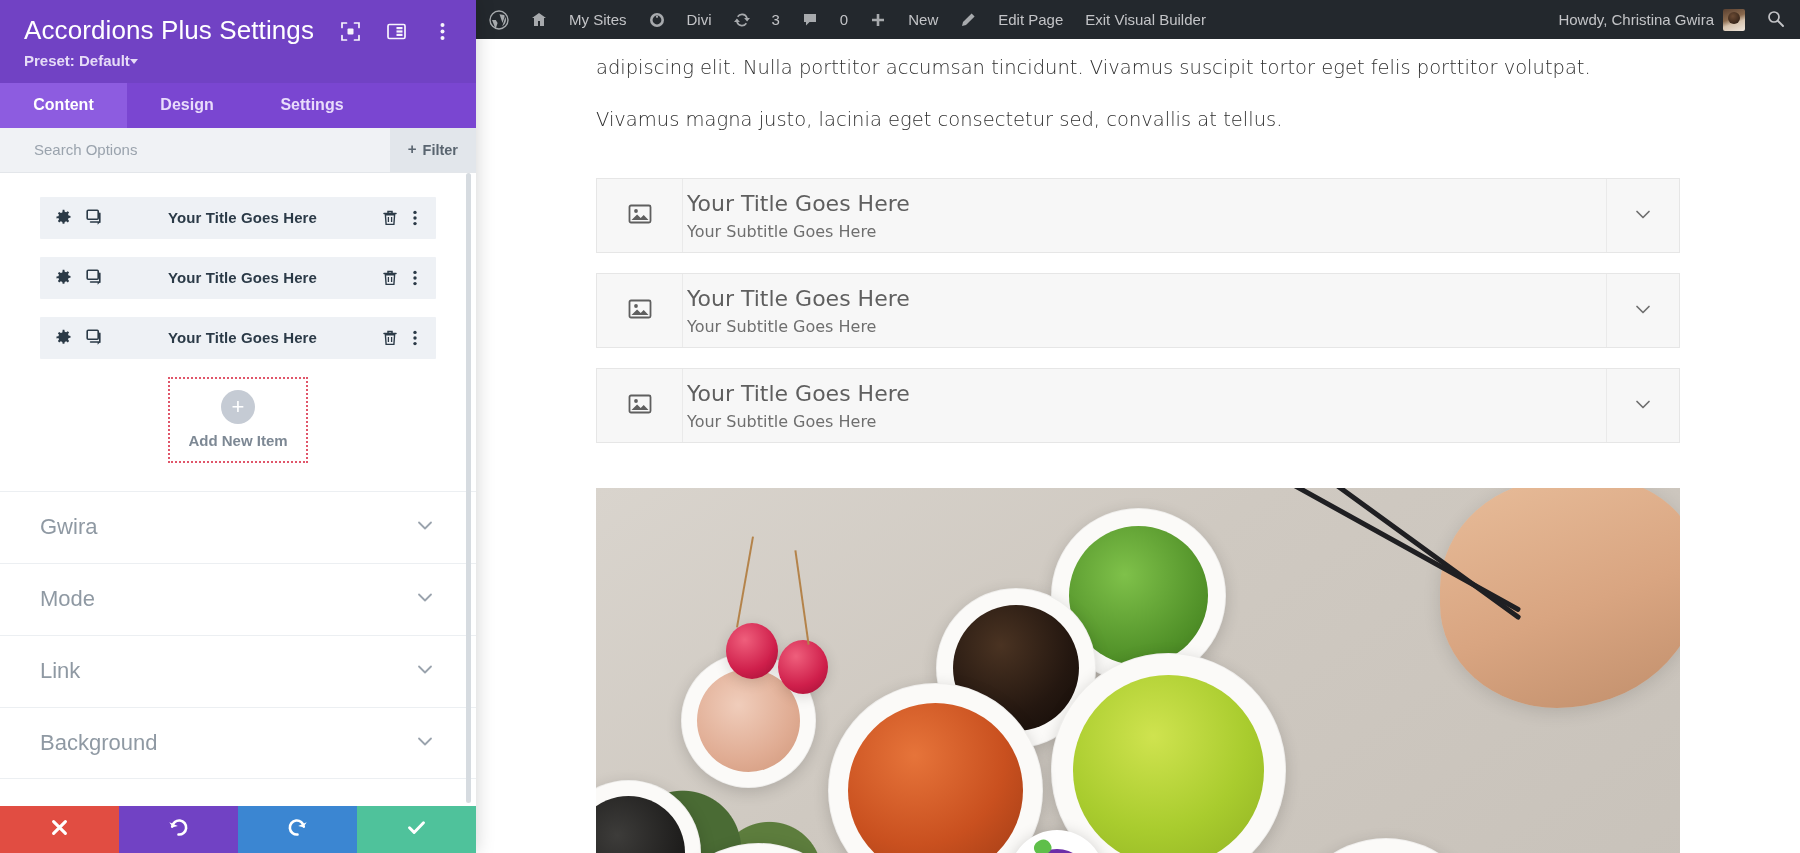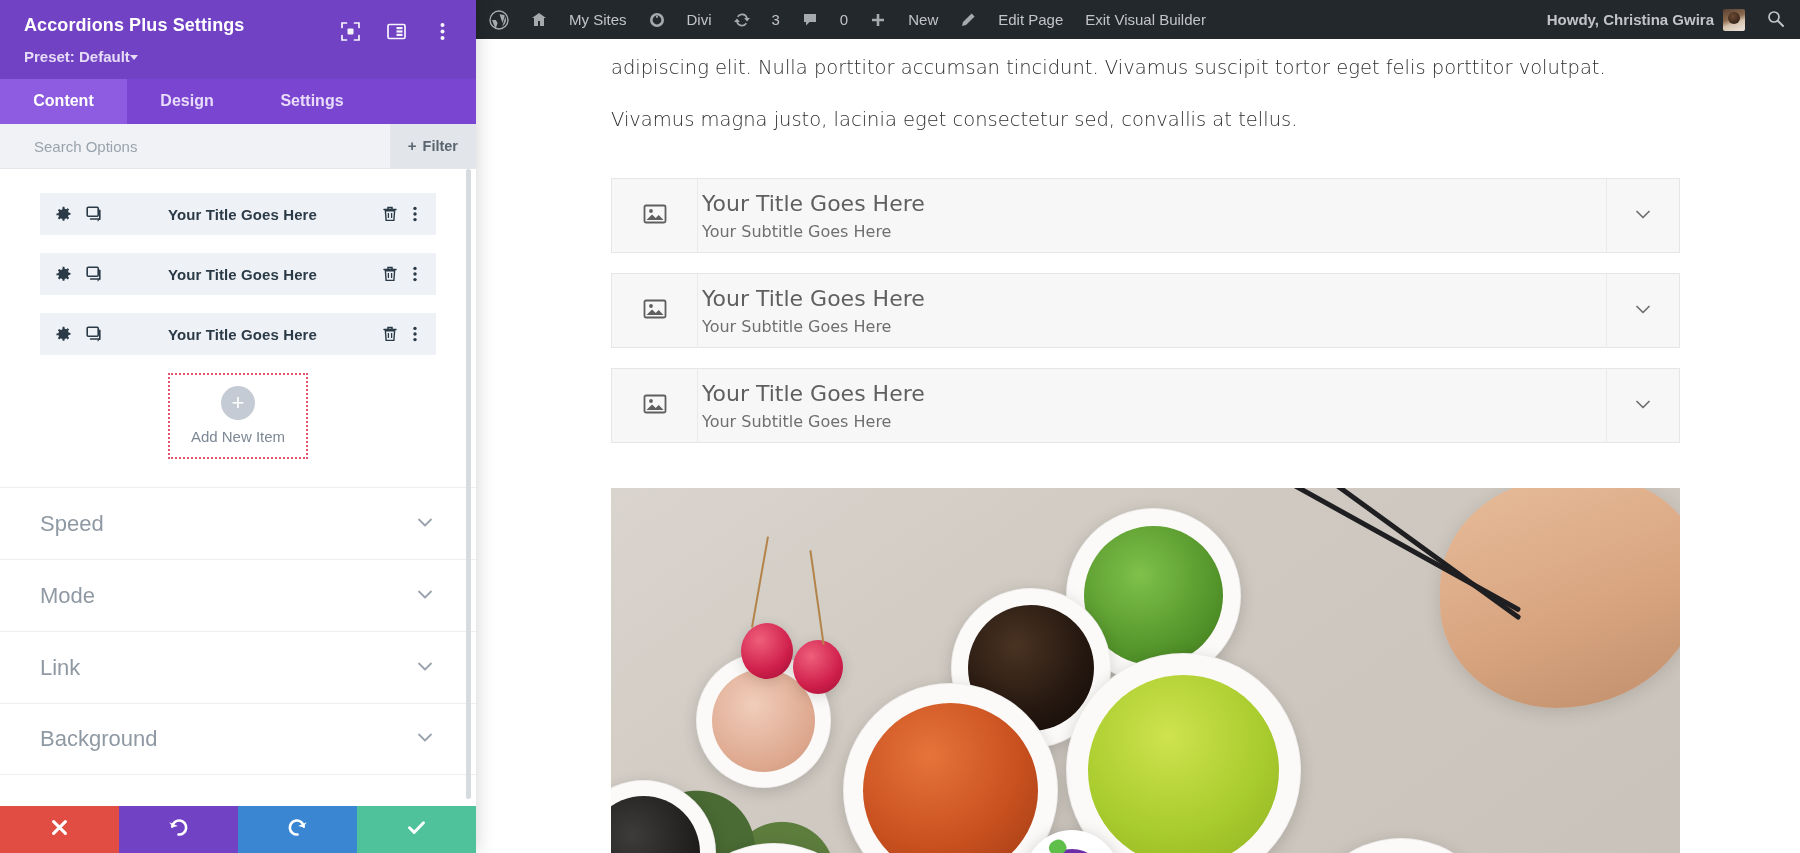--- a/index.html
+++ b/index.html
@@ -20,21 +20,21 @@
     z-index: 40;
     box-shadow: 0 0 18px rgba(0,0,0,.18);
   }
   .panel-head {
     background: #7142C4;
     padding: 16px 24px 14px 24px;
     position: relative;
   }
   .panel-head-row { display: flex; align-items: flex-start; }
   .panel-title {
-    color:#fff; font-size: 18px; font-weight: 700; letter-spacing: .1px;
+    color:#fff; font-size: 26px; font-weight: 400; letter-spacing: .1px;
     line-height: 1.1; flex: 1;
   }
   .head-icons { display:flex; align-items:center; gap: 26px; padding-top: 5px; }
   .head-icon { width: 20px; height: 20px; display:flex; align-items:center; justify-content:center; color:#fff; cursor:pointer; opacity:.95;}
   .head-icon svg { display:block; }
   .preset {
     color: #e6dcf7; font-size: 15px; font-weight: 600; margin-top: 7px;
     display:flex; align-items:center; 
   }
   .caret-d { width:0;height:0;border-left:4px solid transparent;border-right:4px solid transparent;border-top:5px solid #e6dcf7; display:inline-block; position:relative; top:1px;}
@@ -91,21 +91,21 @@
     border: 2px dotted #e0566a;
     padding: 11px 6px 12px 6px;
     display:flex; flex-direction:column; align-items:center; gap: 8px;
     cursor:pointer;
   }
   .add-circle {
     width: 34px; height: 34px; border-radius:50%; background:#c5cbd4;
     display:flex; align-items:center; justify-content:center; color:#fff; font-size:22px; line-height:1;
     font-weight:300;
   }
-  .add-label { font-size:15px; color:#7d8894; font-weight:400; }
+  .add-label { font-size:15px; color:#7d8894; font-weight:700; }
 
   .sections { margin-top: 28px; }
   .section-row {
     display:flex; align-items:center; justify-content:space-between;
     padding: 0 40px; height: 72px;
     border-top: 1px solid #eceff2;
     cursor:pointer;
   }
   .section-row:last-child { border-bottom: 1px solid #eceff2; }
   .section-label { font-size:22px; color:#8f99a3; font-weight:400; }
@@ -127,36 +127,36 @@
   .adminbar {
     position:absolute; left: 476px; top: 0; right:0; height: 39px;
     background:#23282d; display:flex; align-items:center;
     color:#c3c4c7; font-size:15px; z-index: 30;
     font-family: "Liberation Sans", sans-serif;
   }
   .ab-item { display:flex; align-items:center; gap:22px; padding: 0 11px; height:25px; cursor:pointer; white-space:nowrap; }
   .ab-item:first-child { padding-left: 13px; }
   .ab-icon { display:flex; align-items:center; color:#a7aaad; }
   .ab-right { margin-left:auto; display:flex; align-items:center; }
-  .ab-howdy { display:flex; align-items:center; gap:9px; padding: 0 12px; cursor:pointer;font-weight:bold; }
+  .ab-howdy { display:flex; align-items:center; gap:9px; padding: 0 12px; cursor:pointer; }
   .avatar {
     width: 22px; height: 22px; border-radius:2px; overflow:hidden; flex:none;
     background: linear-gradient(160deg,#5a4030 0%, #8a6a4e 42%, #d6c3ae 62%, #efe6dc 100%);
     position:relative;
   }
   .avatar::after {
     content:""; position:absolute; left:5px; top:3px; width:12px; height:12px; border-radius:50%;
     background: radial-gradient(circle at 40% 35%, #6b4a33 0%, #3a281c 70%);
   }
   .ab-search { padding: 0 16px 0 10px; display:flex; align-items:center; cursor:pointer; }
 
   
   .canvas {
     position:absolute; left: 476px; top: 39px; right: 0; bottom: 0;
-    background:#fff; overflow:hidden;padding-left:15px;
+    background:#fff; overflow:hidden;
   }
   .lorem {
     padding: 13px 120px 0 120px;
     color:#2e2e2e; font-size: 19.5px; line-height: 1.62;
     font-family: "DejaVu Sans", sans-serif;
     font-weight: 300;
   }
   .lorem p + p { margin-top: 20px; }
 
   .acc-list { margin: 43px 120px 0 120px; }
@@ -568,21 +568,21 @@
         </div>
 
         <div class="add-new">
           <div class="add-circle">+</div>
           <div class="add-label">Add New Item</div>
         </div>
       </div>
 
       <div class="sections">
         <div class="section-row">
-          <span class="section-label">Speed</span>
+          <span class="section-label">Gwira</span>
           <span class="chev">
             <svg width="22" height="22" viewBox="0 0 22 22">
                 <path d="M5 8.5L11 14.5L17 8.5" stroke="#9aa3ad" stroke-width="1.8" fill="none" stroke-linecap="round" stroke-linejoin="round"></path>
               </svg>
           </span>
         </div>
         <div class="section-row">
           <span class="section-label">Mode</span>
           <span class="chev">
             <svg width="22" height="22" viewBox="0 0 22 22">

